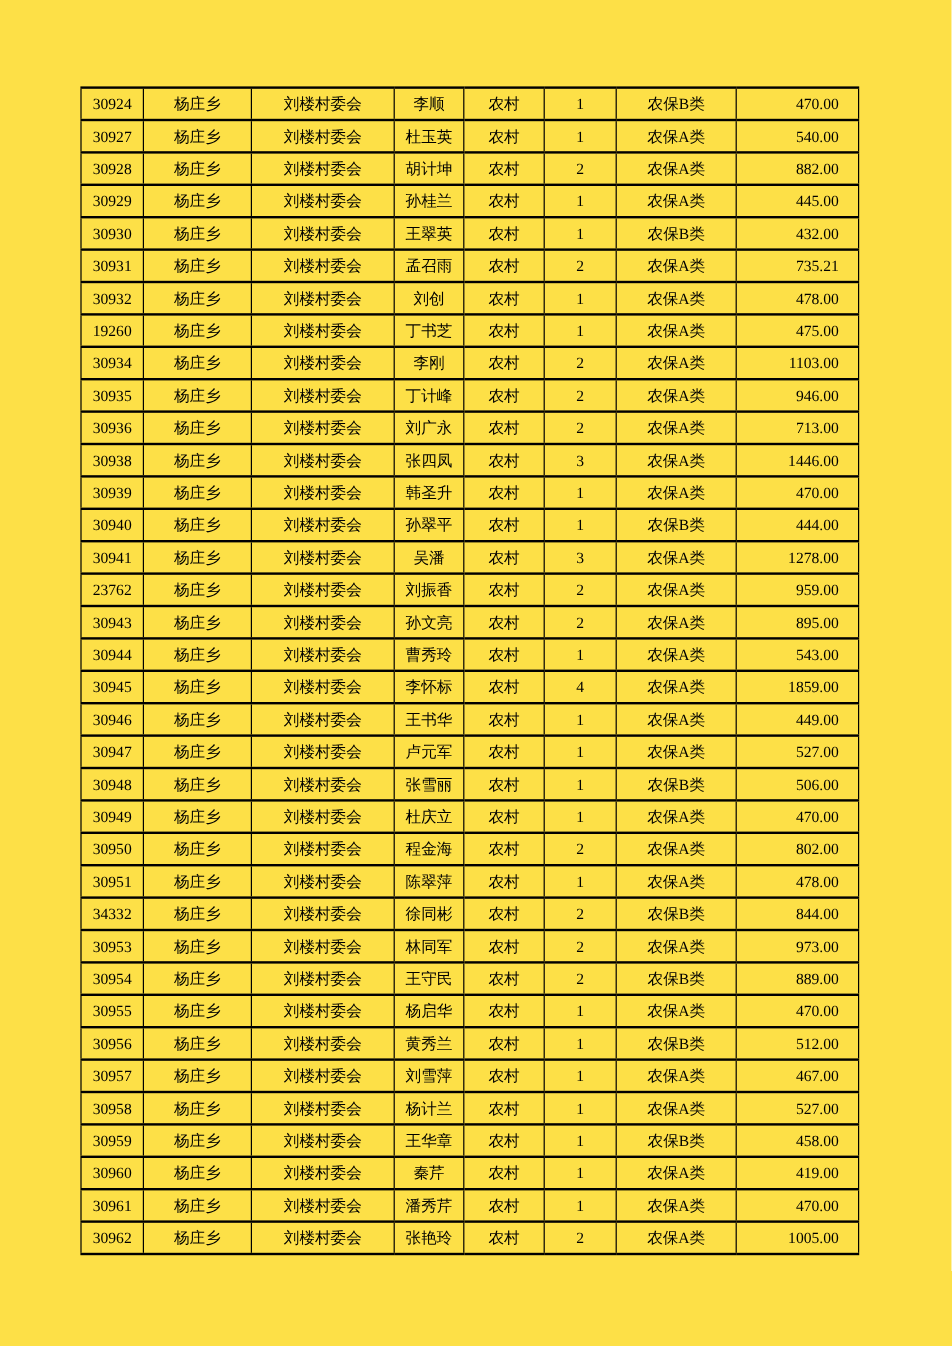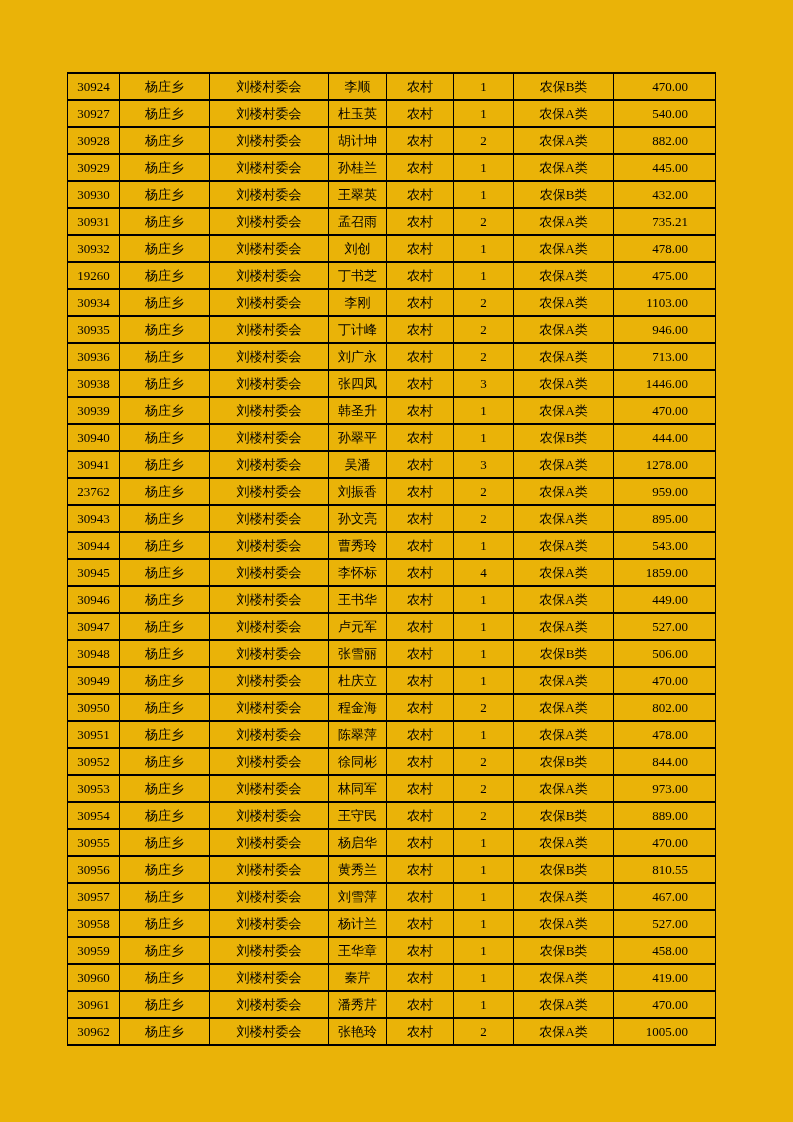--- a/index.html
+++ b/index.html
@@ -6,21 +6,21 @@
   html, body {
     margin: 0;
     padding: 0;
     background: #ffffff;
     font-family: "Liberation Serif", "DejaVu Serif", serif;
   }
   .sheet {
     position: relative;
     width: 793px;
     height: 1122px;
-    background: #eab308;
+    background: #fde047;
     overflow: hidden;
   }
   table.records {
     position: absolute;
     left: 67px;
     top: 72px;
     width: 648px;
     height: 974px;
     border-collapse: collapse;
     table-layout: fixed;
@@ -44,21 +44,21 @@
   col.c1 { width: 90px; }
   col.c2 { width: 119px; }
   col.c3 { width: 58px; }
   col.c4 { width: 67px; }
   col.c5 { width: 60px; }
   col.c6 { width: 100px; }
   col.c7 { width: 102px; }
   
   table.records td.col-7 {
     text-align: right;
-    padding-right: 27px;
+    padding-right: 16px;
   }
 </style>
 </head>
 <body>
 
 <div class="sheet">
   <table class="records">
     <colgroup>
       <col class="c0">
         <col class="c1">
@@ -314,21 +314,21 @@
           <td class="col-0">30951</td>
           <td class="col-1">杨庄乡</td>
           <td class="col-2">刘楼村委会</td>
           <td class="col-3">陈翠萍</td>
           <td class="col-4">农村</td>
           <td class="col-5">1</td>
           <td class="col-6">农保A类</td>
           <td class="col-7">478.00</td>
         </tr>
         <tr>
-          <td class="col-0">30952</td>
+          <td class="col-0">34332</td>
           <td class="col-1">杨庄乡</td>
           <td class="col-2">刘楼村委会</td>
           <td class="col-3">徐同彬</td>
           <td class="col-4">农村</td>
           <td class="col-5">2</td>
           <td class="col-6">农保B类</td>
           <td class="col-7">844.00</td>
         </tr>
         <tr>
           <td class="col-0">30953</td>
@@ -361,21 +361,21 @@
           <td class="col-7">470.00</td>
         </tr>
         <tr>
           <td class="col-0">30956</td>
           <td class="col-1">杨庄乡</td>
           <td class="col-2">刘楼村委会</td>
           <td class="col-3">黄秀兰</td>
           <td class="col-4">农村</td>
           <td class="col-5">1</td>
           <td class="col-6">农保B类</td>
-          <td class="col-7">810.55</td>
+          <td class="col-7">512.00</td>
         </tr>
         <tr>
           <td class="col-0">30957</td>
           <td class="col-1">杨庄乡</td>
           <td class="col-2">刘楼村委会</td>
           <td class="col-3">刘雪萍</td>
           <td class="col-4">农村</td>
           <td class="col-5">1</td>
           <td class="col-6">农保A类</td>
           <td class="col-7">467.00</td>

